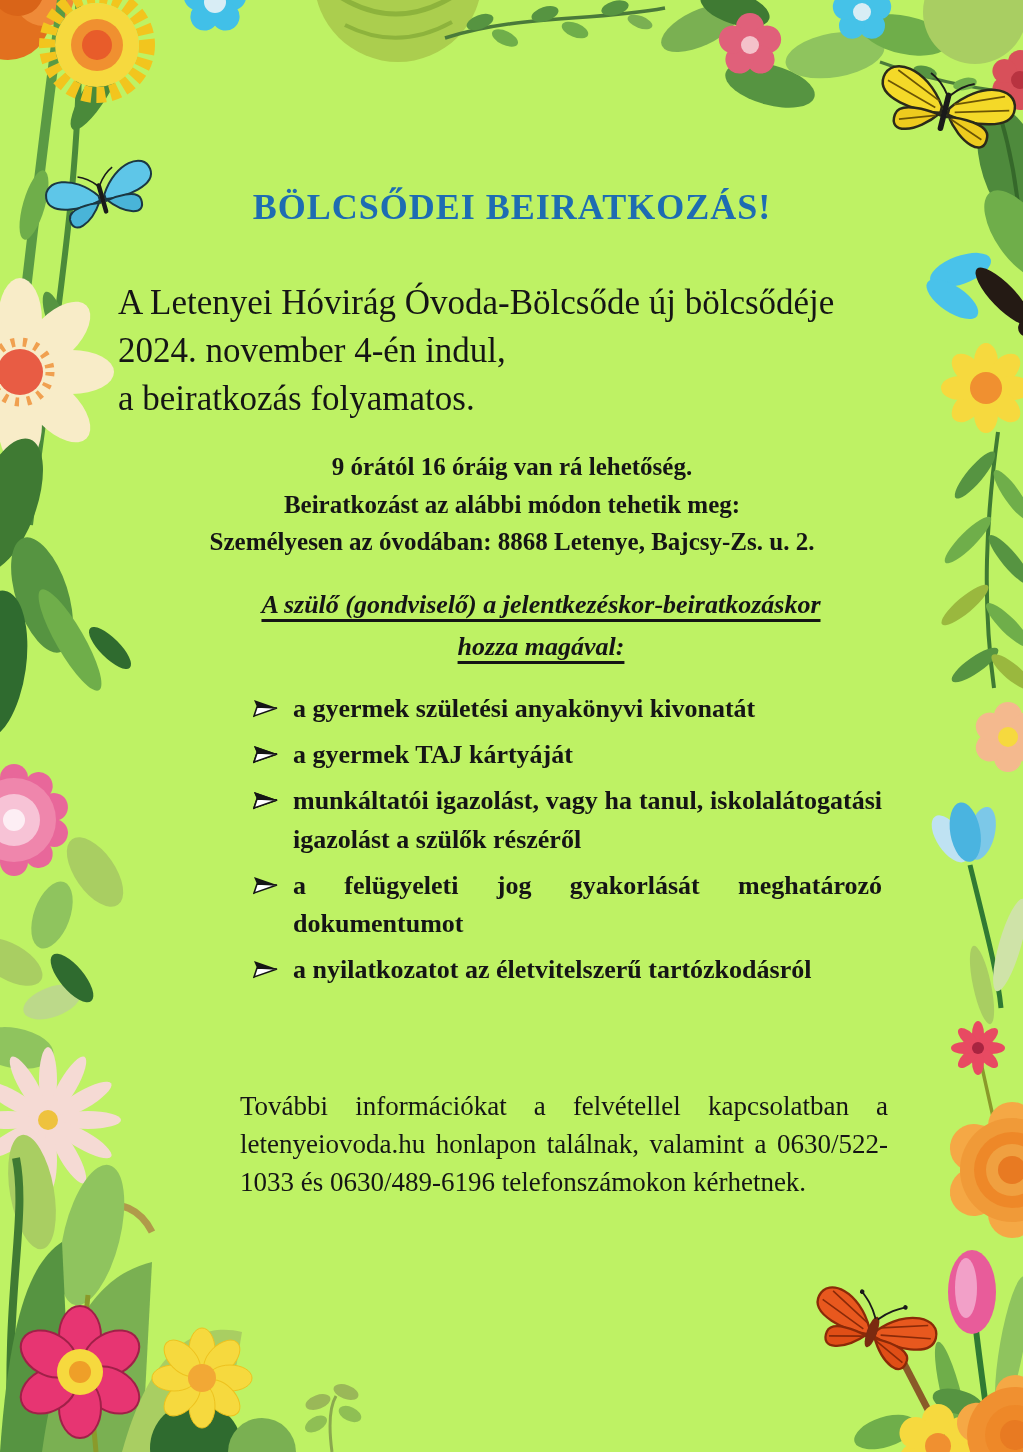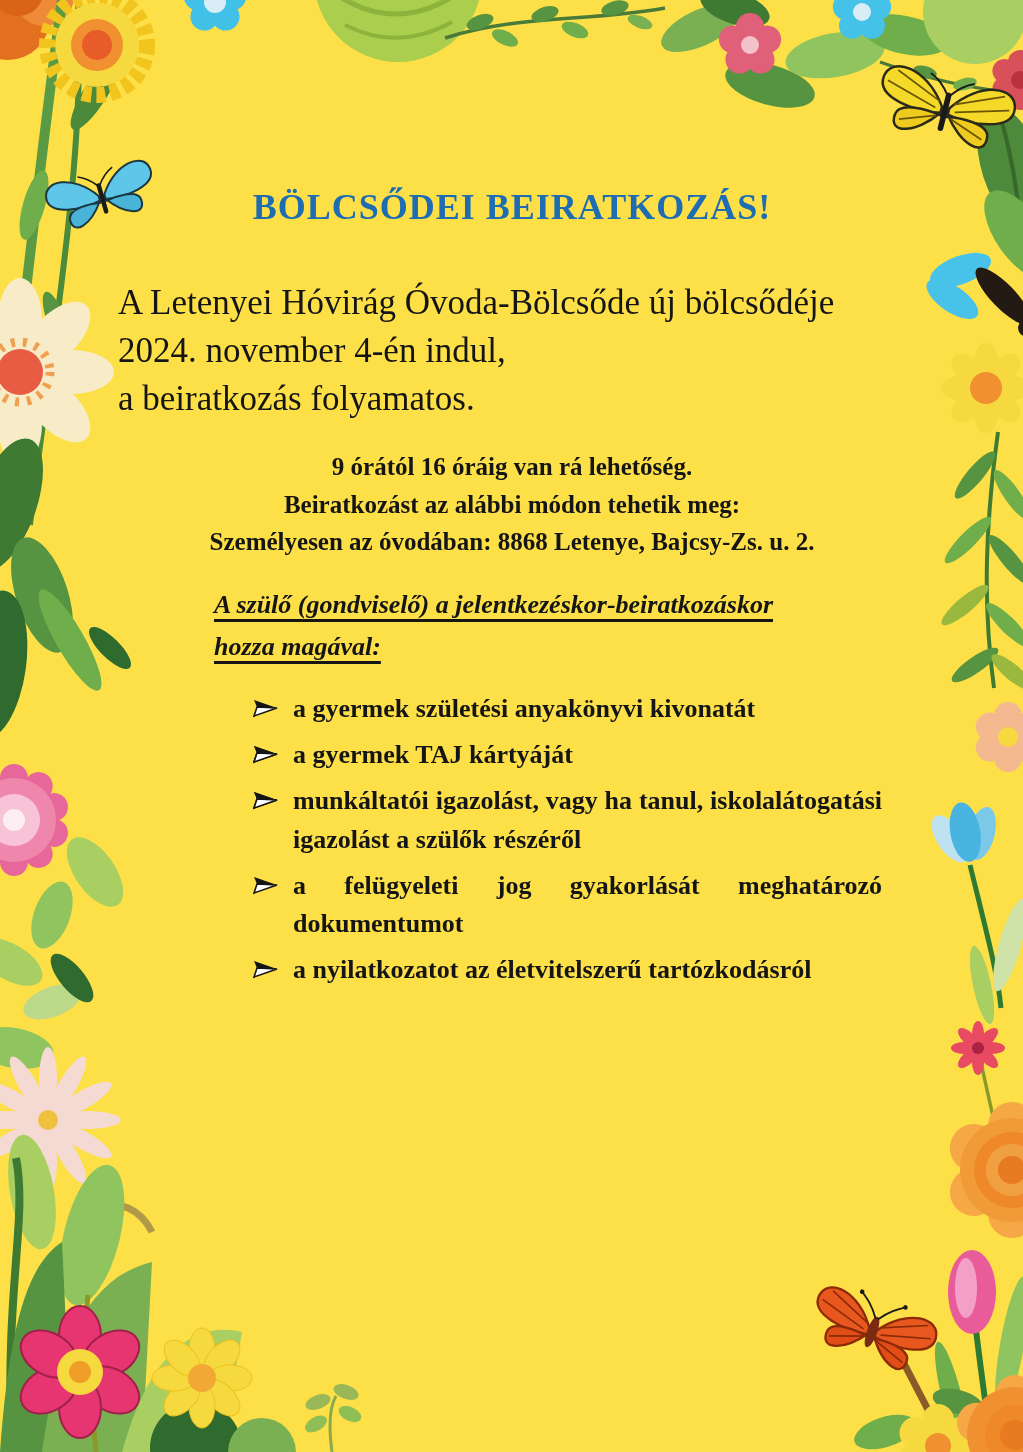--- a/index.html
+++ b/index.html
@@ -1,19 +1,19 @@
 <!DOCTYPE html>
 <html lang="hu"><head>
 <meta charset="utf-8">
 <style>
   html,body{margin:0;padding:0;background:#ffffff;}
   .page{
     position:relative;
     width:1023px;height:1452px;
-    background:#fde047;
+    background:#bef264;
     overflow:hidden;
     font-family:"Liberation Serif","DejaVu Serif",serif;
     color:#151515;
   }
   .border-svg{position:absolute;left:0;top:0;width:1023px;height:1452px;z-index:0;}
   .content{position:absolute;left:0;top:0;width:1023px;height:1452px;z-index:1;}
 
   .title{
     position:absolute;top:186px;left:138px;width:748px;
     text-align:center;
@@ -24,25 +24,26 @@
     position:absolute;top:279px;left:118px;width:788px;
     font-size:35px;line-height:1.37;
   }
   .intro .b{font-weight:normal;}
   .schedule{
     position:absolute;top:448px;left:138px;width:748px;
     text-align:center;font-size:25px;font-weight:bold;line-height:1.5;
   }
   .schedule .it{}
   .req-heading{
-    position:absolute;top:584px;left:214px;width:690px;
+    position:absolute;top:584px;left:196px;width:690px;
     font-size:26px;font-weight:bold;font-style:italic;line-height:1.62;
     text-decoration:underline;
     text-decoration-thickness:2.5px;
     text-underline-offset:6px;
+    text-align:center;
   }
   .req-list{
     position:absolute;top:682px;left:245px;width:645px;
     margin:0;padding:0;list-style:none;
   }
   .req-list li{
     position:relative;margin:8px;padding:0 0 0 40px;
     font-size:26px;font-weight:bold;line-height:1.47;
   }
   .req-list li.justify{text-align:justify;text-align-last:left;}
@@ -446,15 +447,16 @@
       </li>
       <li class="nowrap">
         <svg class="blt" viewBox="0 0 26 20">
             <path d="M1,2 L24,10 L4,9 Z" fill="#151515"></path>
             <path d="M4,9 L24,10 L1,18 Z" fill="#ffffff" stroke="#151515" stroke-width="1.6"></path>
           </svg>
         <span>a nyilatkozatot az életvitelszerű tartózkodásról</span>
       </li>
     </ul>
 
+    <div class="footer">További információkat a felvétellel kapcsolatban a letenyeiovoda.hu honlapon találnak, valamint a 0630/522-1033 és 0630/489-6196 telefonszámokon kérhetnek.</div>
 
   </div>
 </div>
 
 </body></html>

